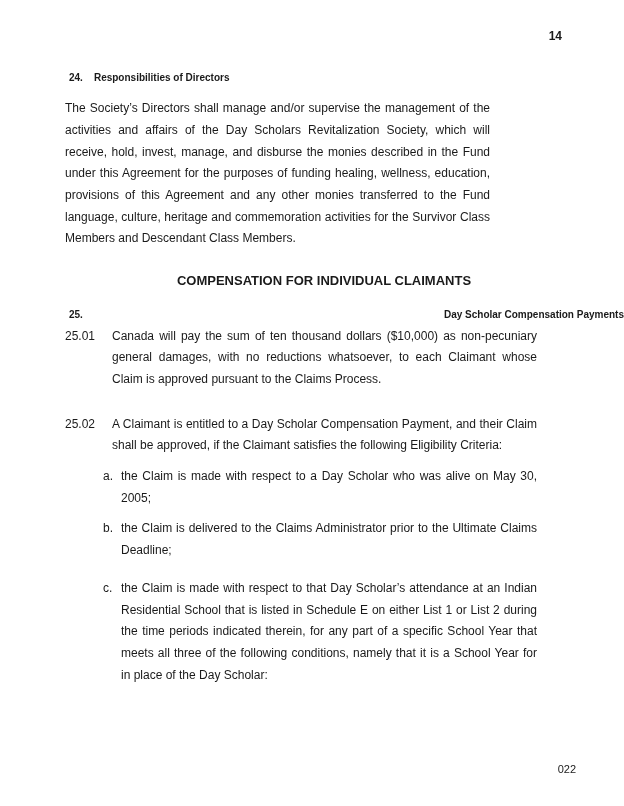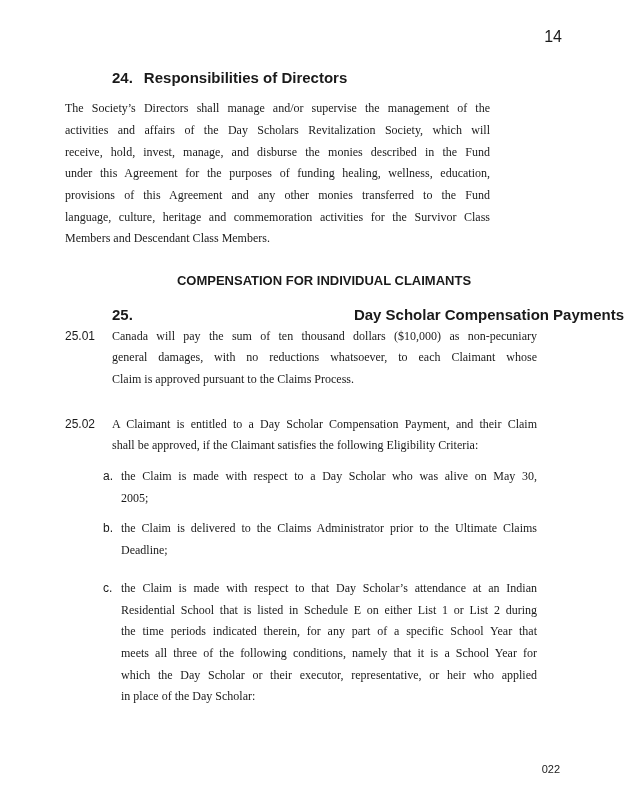--- a/index.html
+++ b/index.html
@@ -18,28 +18,29 @@
     line-height: 21.7px;
     overflow: hidden;
     box-sizing: border-box;
     padding-top: 66.5px;
   }
   .page-num-top {
     position: absolute;
     top: 26px;
     right: 62px;
     line-height: 21.7px;
-    font-size: 16px;
+    font-size: 12px;
+    font-weight: bold;
   }
   .num-heading {
     display: flex;
     gap: 11px;
-    margin-left: 112px;
+    margin-left: 69px;
     font-weight: bold;
-    font-size: 15px;
+    font-size: 10px;
   }
   .center-heading {
     text-align: center;
     font-weight: bold;
     font-size: 13px;
     margin-top: 20px;
     padding-left: 24px;
   }
   .h25 { margin-top: 12px; justify-content: space-between; }
   .para {
@@ -58,29 +59,28 @@
     width: 434px;
   }
   .l-letter { width: 18px; flex: none; }
   .l-body { width: 416px; flex: none; }
   .mt-item-a { margin-top: 9px; }
   .mt-item-b { margin-top: 9px; }
   .mt-item-c { margin-top: 16px; }
   .jline {
     text-align: justify;
     text-align-last: justify;
-    font-family: Liberation Serif, serif;
   }
   .jline.last {
     text-align-last: left;
   }
   .page-num-bottom {
     position: absolute;
     top: 762px;
-    right: 64px;
+    right: 48px;
     font-size: 11px;
     line-height: 14px;
   }
 </style>
 </head>
 <body>
 
 <div class="page">
 
   <div class="page-num-top">14</div>
@@ -142,20 +142,19 @@
     </div>
   </div>
 
   <div class="list-item mt-item-c">
     <div class="l-letter">c.</div>
     <div class="l-body">
       <div class="jline">the Claim is made with respect to that Day Scholar’s attendance at an Indian</div>
       <div class="jline">Residential School that is listed in Schedule E on either List 1 or List 2 during</div>
       <div class="jline">the time periods indicated therein, for any part of a specific School Year that</div>
       <div class="jline">meets all three of the following conditions, namely that it is a School Year for</div>
-      <div class="jline">which the Day Scholar or their executor, representative, or heir who applied</div>
       <div class="jline last">in place of the Day Scholar:</div>
     </div>
   </div>
 
   <div class="page-num-bottom">022</div>
 
 </div>
 
 </body></html>

